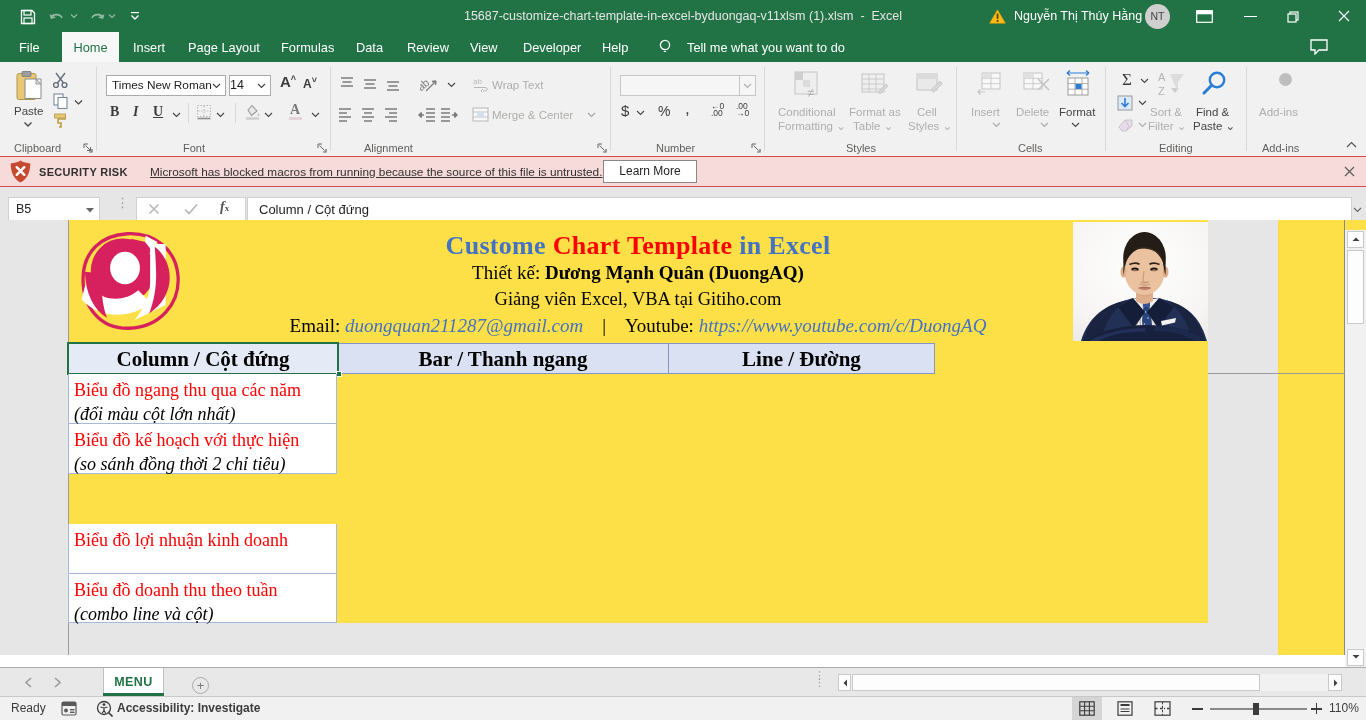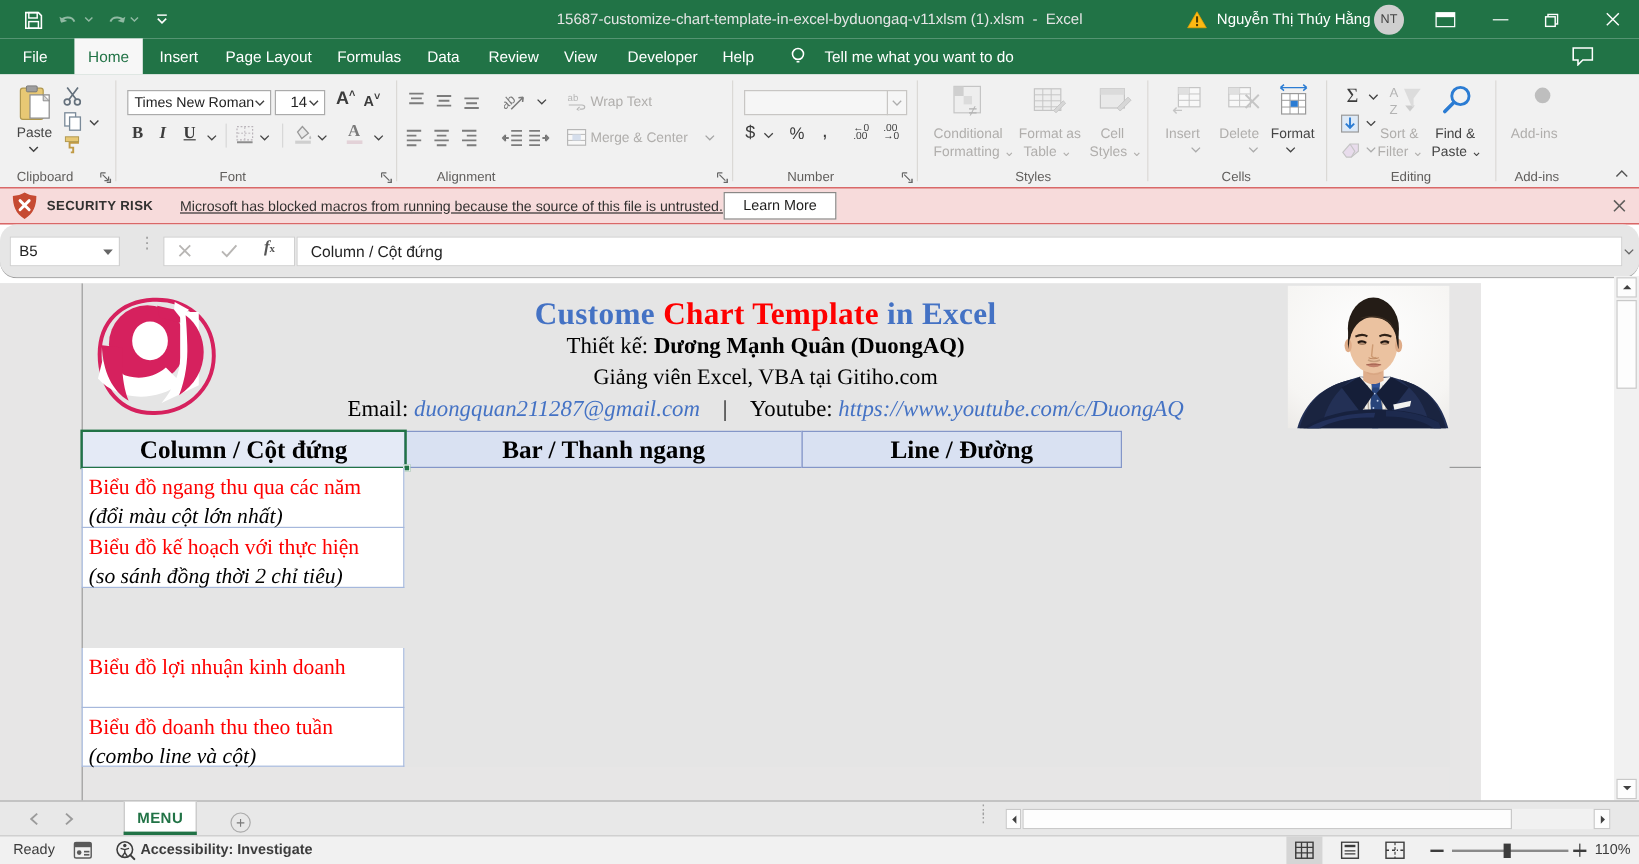--- a/index.html
+++ b/index.html
@@ -13,23 +13,23 @@
   .tabtxt { position:absolute; top:8px; font-size:12.8px; color:#fff; }
   #hometab { position:absolute; left:62px; top:0; width:57px; height:30px; background:#F7F7F7; color:#217346; text-align:center; line-height:31px; font-size:12.8px; }
   .gsep { position:absolute; top:5px; width:1px; height:84px; background:#DBD9D6; }
   .glabel { position:absolute; top:80px; font-size:11px; color:#605E5C; }
   .launcher { position:absolute; top:81px; width:10px; height:10px; }
   .disabled { color:#B0AEAC !important; }
   .ribtxt { position:absolute; font-size:11.5px; color:#444; }
   
   #secbar { left:0; top:156px; width:1366px; height:31px; background:#F7DBDB; border-top:1px solid #D24B4B; border-bottom:1px solid #D24B4B; }
   
-  #fbar { left:0; top:187px; width:1366px; height:45px; background:#E6E6E6; border-bottom:1px solid #9D9D9D;border-radius:14px; }
+  #fbar { left:0; top:187px; width:1366px; height:45px; background:#E6E6E6; border-bottom:1px solid #9D9D9D; }
   
-  #sheet { left:0; top:236px; width:1234px; height:435px; background:#e5e5e5; overflow:hidden; }
+  #sheet { left:0; top:220px; width:1366px; height:435px; background:#fde047; overflow:hidden; }
   .grayfill { position:absolute; background:#E7E6E6; }
   
   .hcell { position:absolute; top:123px; height:31px; background:#D9E1F2; border:1px solid #8496C8; font-family:"Liberation Serif",serif; font-weight:bold; font-size:21px; color:#000; text-align:center; line-height:30px; }
   .trow { position:absolute; background:#fff; border-left:1px solid #A6B8DC; border-right:1px solid #A6B8DC; border-bottom:1px solid #A6B8DC; font-family:"Liberation Serif",serif; font-size:18px; padding:4px 0 0 5px; }
   .trow .l1 { color:#FE0000; line-height:24px; }
   .trow .l2 { color:#000; font-style:italic; line-height:24px; }
   
   #tabbar { left:0; top:667px; width:1366px; height:29px; background:#E8E8E8; border-top:1px solid #ABABAB; }
   #statusbar { left:0; top:696px; width:1366px; height:24px; background:#F1F1F1; border-top:1px solid #C8C8C8; }
 </style>
@@ -145,21 +145,21 @@
   <svg class="launcher" style="left:83px;" width="10" height="10" viewBox="0 0 10 10">
       <path d="M1 1 H5 M1 1 V5 M2.5 2.5 L7.5 7.5 M7.5 7.5 V4 M7.5 7.5 H4" stroke="#666" stroke-width="1" fill="none"></path>
       <path d="M9 6 V9 H6" stroke="#666" stroke-width="1.2" fill="none"></path>
     </svg>
   <div class="gsep" style="left:96px;"></div>
 
   <div class="abs" style="left:106px;top:13px;width:120px;height:21px;background:#fff;border:1px solid #ABABAB;font-size:11.8px;color:#222;line-height:19px;padding-left:5px;">Times New Roman</div>
   <svg class="abs" style="left:212px;top:21px" width="9" height="6" viewBox="0 0 9 6">
       <path d="M1 1 L4.5 4.5 L8 1" fill="none" stroke="#444" stroke-width="1.2"></path>
     </svg>
-  <div class="abs" style="left:229px;top:13px;width:42px;height:21px;background:#fff;border:1px solid #ABABAB;font-size:12.5px;color:#222;line-height:19px;padding-left:12px;">14</div>
+  <div class="abs" style="left:229px;top:13px;width:42px;height:21px;background:#fff;border:1px solid #ABABAB;font-size:12.5px;color:#222;line-height:19px;padding-left:0;">14</div>
   <svg class="abs" style="left:257px;top:21px" width="9" height="6" viewBox="0 0 9 6">
       <path d="M1 1 L4.5 4.5 L8 1" fill="none" stroke="#444" stroke-width="1.2"></path>
     </svg>
   <div class="abs" style="left:280px;top:11px;font-size:15px;color:#3C3C3C;font-weight:bold;">A<span style="font-size:9px;vertical-align:6px;">˄</span></div>
   <div class="abs" style="left:303px;top:13px;font-size:12px;color:#3C3C3C;font-weight:bold;">A<span style="font-size:9px;vertical-align:5px;">˅</span></div>
   <div class="abs" style="left:110px;top:42px;font-size:14px;font-weight:bold;color:#3C3C3C;font-family:'Liberation Serif',serif;">B</div>
   <div class="abs" style="left:133px;top:42px;font-size:14px;font-style:italic;font-weight:bold;color:#3C3C3C;font-family:'Liberation Serif',serif;">I</div>
   <div class="abs" style="left:153px;top:42px;font-size:14px;font-weight:bold;color:#3C3C3C;text-decoration:underline;font-family:'Liberation Serif',serif;">U</div>
   <svg class="abs" style="left:172px;top:50px" width="9" height="6" viewBox="0 0 9 6">
       <path d="M1 1 L4.5 4.5 L8 1" fill="none" stroke="#444" stroke-width="1.1"></path>

